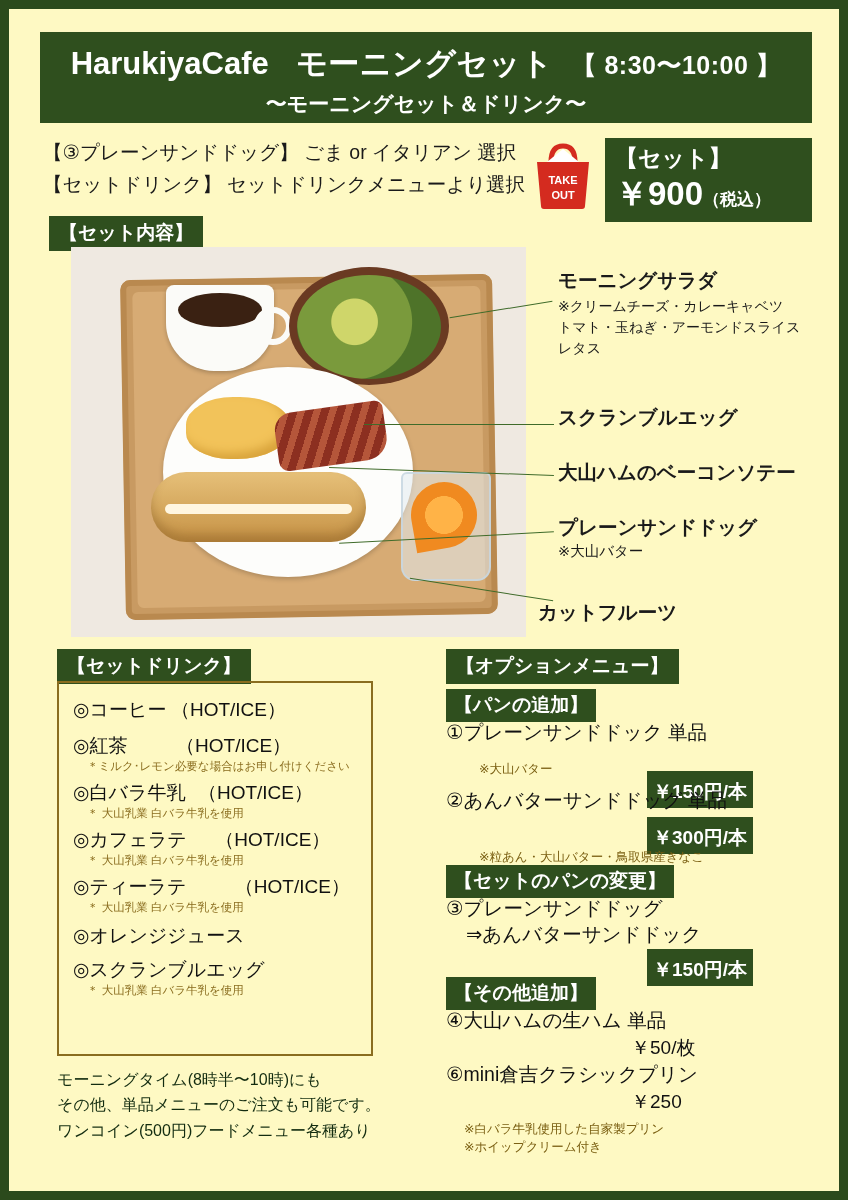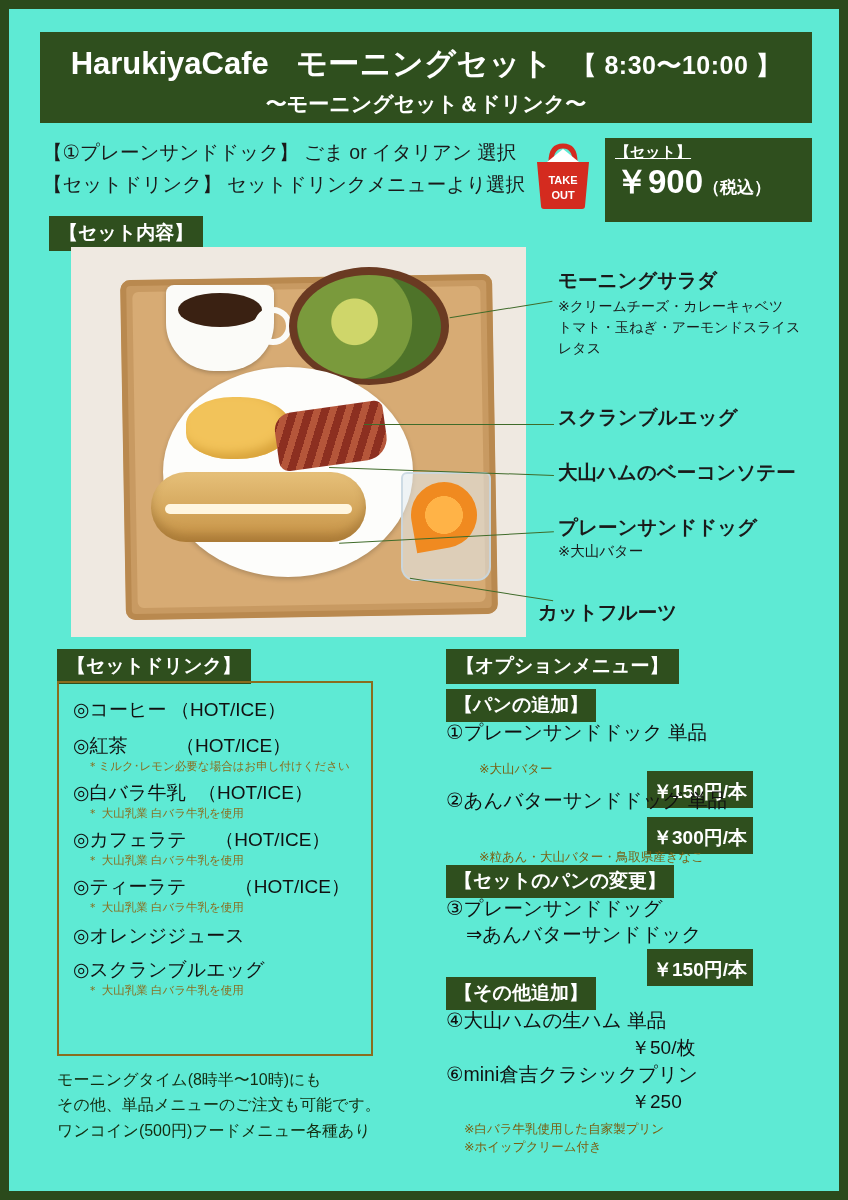--- a/index.html
+++ b/index.html
@@ -12,21 +12,21 @@
     background: #ffffff;
     font-family: "Liberation Sans", "DejaVu Sans", sans-serif;
     overflow: hidden;
   }
   #page {
     position: relative;
     width: 848px;
     height: 1200px;
     box-sizing: border-box;
     border: 9px solid #2b4a1c;
-    background: #5eead4;
+    background: #fef9c3;
   }
   
   .header {
     position: absolute;
     left: 31px;
     top: 23px;
     width: 772px;
     height: 91px;
     background: #2f4f1e;
     color: #ffffff;
@@ -70,24 +70,23 @@
     position: absolute;
     left: 596px;
     top: 129px;
     width: 207px;
     height: 84px;
     background: #2f4f1e;
     color: #ffffff;
     box-sizing: border-box;
   }
   .price-set {
-    font-size: 15px;
+    font-size: 23px;
     font-weight: bold;
     margin: 5px 0 0 10px;
-    text-decoration: underline;
   }
   .price-amount {
     font-size: 33px;
     font-weight: bold;
     margin: -2px 0 0 10px;
     white-space: nowrap;
   }
   .price-amount .tax { font-size: 17px; }
   
   .chip {
@@ -331,21 +330,21 @@
   <div class="header">
     <div class="header-line1">
       <span class="cafe">HarukiyaCafe</span>
       &nbsp;&nbsp;<span>モーニングセット</span>
       &nbsp;<span class="time">【 8:30〜10:00 】</span>
     </div>
     <div class="header-line2">〜モーニングセット＆ドリンク〜</div>
   </div>
 
   <div class="notes">
-    <div>【①プレーンサンドドック】 ごま or イタリアン 選択</div>
+    <div>【③プレーンサンドドッグ】 ごま or イタリアン 選択</div>
     <div>【セットドリンク】 セットドリンクメニューより選択</div>
   </div>
 
   <div class="takeout">
     <svg width="72" height="72" viewBox="0 0 72 72" aria-hidden="true">
       <path d="M10 22 L62 22 L58 66 Q58 69 55 69 L17 69 Q14 69 14 66 Z" fill="#d42b1f"></path>
       <path d="M24 22 Q24 6 36 6 Q48 6 48 22" fill="none" stroke="#d42b1f" stroke-width="5"></path>
       <path d="M20 22 L36 9 L52 22 Z" fill="#ffffff"></path>
       <text x="36" y="44" font-size="11" font-weight="bold" fill="#ffffff" text-anchor="middle" font-family="Liberation Sans, sans-serif">TAKE</text>
       <text x="36" y="59" font-size="11" font-weight="bold" fill="#ffffff" text-anchor="middle" font-family="Liberation Sans, sans-serif">OUT</text>

